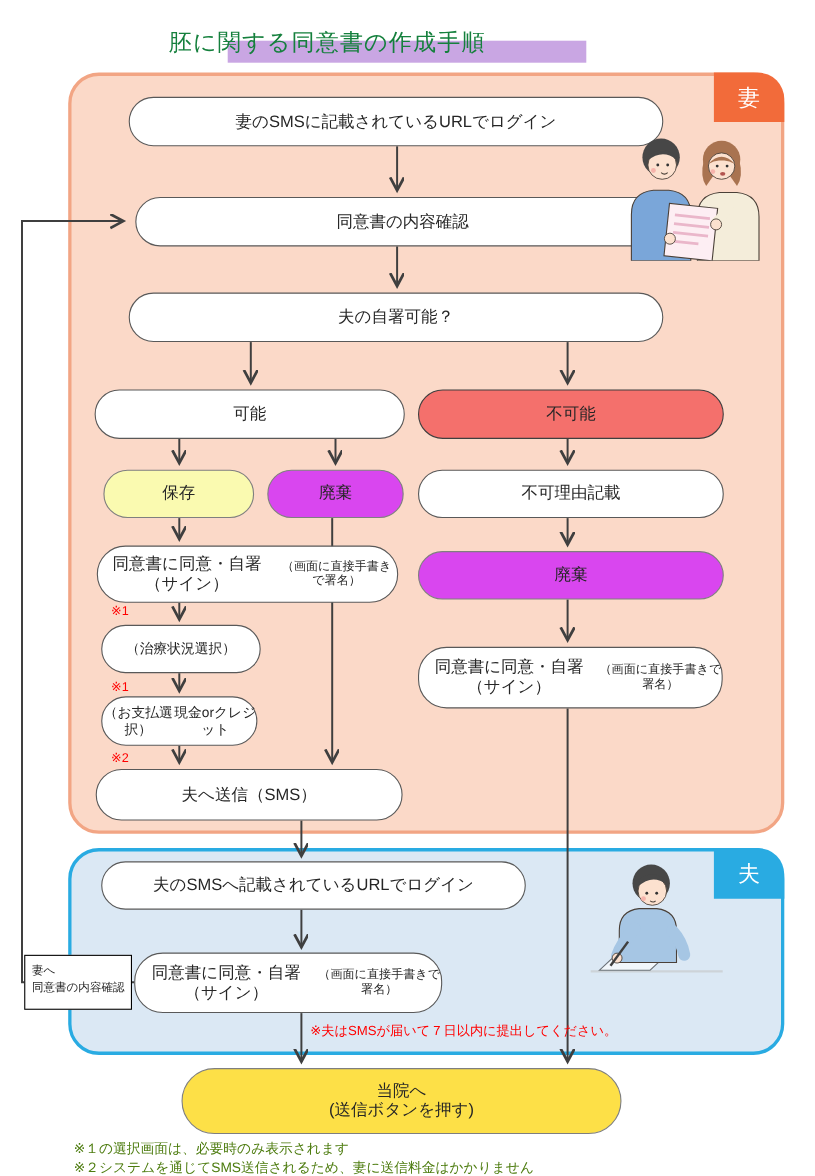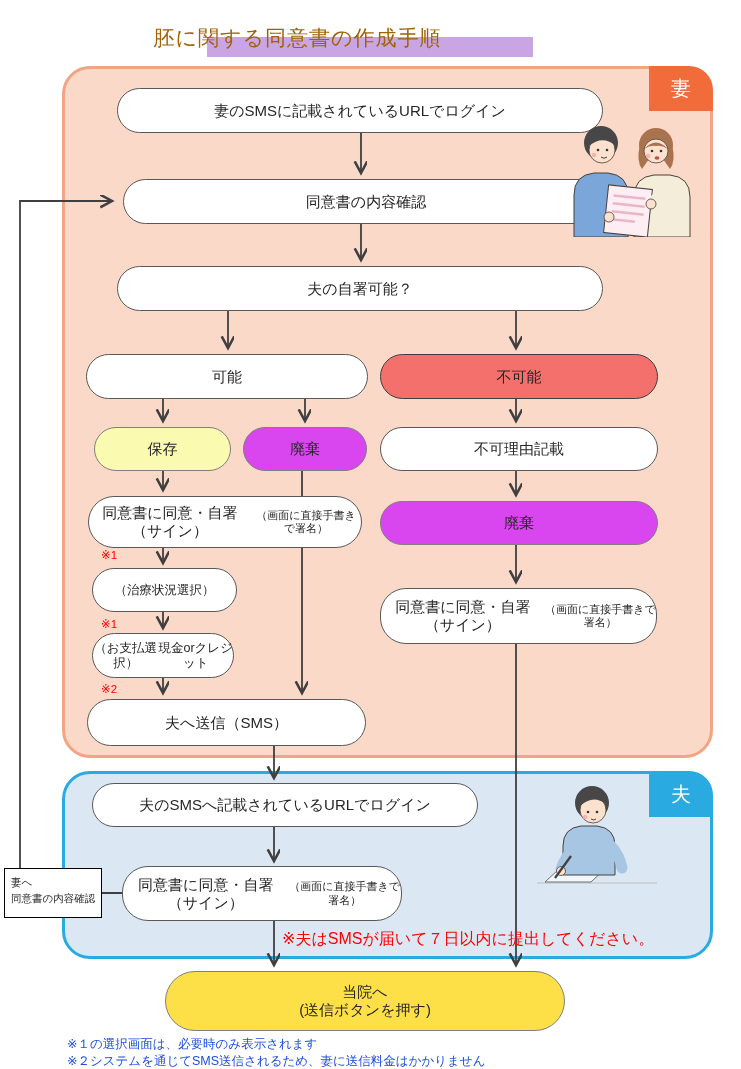--- a/index.html
+++ b/index.html
@@ -2,21 +2,21 @@
 <html><head>
 <meta charset="utf-8">
 <style>
   html,body{margin:0;padding:0;background:#ffffff;}
   body{font-family:"Liberation Sans","DejaVu Sans",sans-serif;color:#262626;}
   .canvas{position:relative;width:741px;height:1069px;background:#ffffff;overflow:hidden;}
 
   
   .title-highlight{position:absolute;left:207px;top:37px;width:326px;height:20px;background:#c9a6e3;}
   .page-title{position:absolute;left:0;top:24px;width:595px;text-align:center;margin:0;
-    font-size:21px;font-weight:normal;color:#a16207;letter-spacing:1px;}
+    font-size:21px;font-weight:normal;color:#15803d;letter-spacing:1px;}
 
   
   .section{position:absolute;box-sizing:border-box;border-radius:28px;}
   .wife-section{left:62px;top:66px;width:651px;height:692px;background:#fbd9c8;border:3px solid #f2a584;}
   .husband-section{left:62px;top:771px;width:651px;height:188px;background:#dbe8f4;border:3px solid #29abe2;}
   .section-tab{position:absolute;display:flex;align-items:center;justify-content:center;
     color:#ffffff;font-size:20px;z-index:4;}
   .wife-tab{left:649px;top:66px;width:64px;height:45px;background:#f26b3a;border-radius:0 24px 0 0;}
   .husband-tab{left:649px;top:771px;width:64px;height:46px;background:#29abe2;border-radius:0 24px 0 0;}
 
@@ -29,25 +29,25 @@
     font-size:15px;line-height:1.2;z-index:2;}
   .node.two-line{flex-direction:row;border-radius:26px;}
   .node .sub{font-size:11px;}
   .node.small{font-size:12.5px;}
   .node.yellow{background:#fafab0;border-color:#7f7f7f;}
   .node.ltblue{background:#d946ef;border-color:#7f7f7f;}
   .node.red{background:#f4706c;border-color:#3f3f3f;}
   .node.green{background:#fde047;border-color:#7f7f7f;border-radius:30px;flex-direction:column;}
 
   .ref-mark{position:absolute;color:#ff0000;font-size:11.5px;z-index:2;}
-  .deadline-note{position:absolute;left:282px;top:929px;color:#ff0000;font-size:16px;z-index:2;}
-  .revision-label{position:absolute;left:4px;top:868px;width:98px;height:50px;box-sizing:border-box;
+  .deadline-note{position:absolute;left:282px;top:929px;color:#ff0000;font-size:12px;z-index:2;}
+  .revision-label{position:absolute;left:22px;top:868px;width:98px;height:50px;box-sizing:border-box;
     background:#ffffff;border:1px solid #000000;font-size:10.5px;line-height:1.5;padding:6px 4px 0 6px;
     z-index:3;}
-  .footnote{position:absolute;left:67px;font-size:12.5px;color:#1d4ed8;z-index:2;}
+  .footnote{position:absolute;left:67px;font-size:12.5px;color:#4d7c0f;z-index:2;}
   .illustration{position:absolute;z-index:2;}
 </style>
 </head>
 <body>
 
 <div class="canvas">
 
   <div class="title-highlight"></div>
   <h1 class="page-title">胚に関する同意書の作成手順</h1>
 

